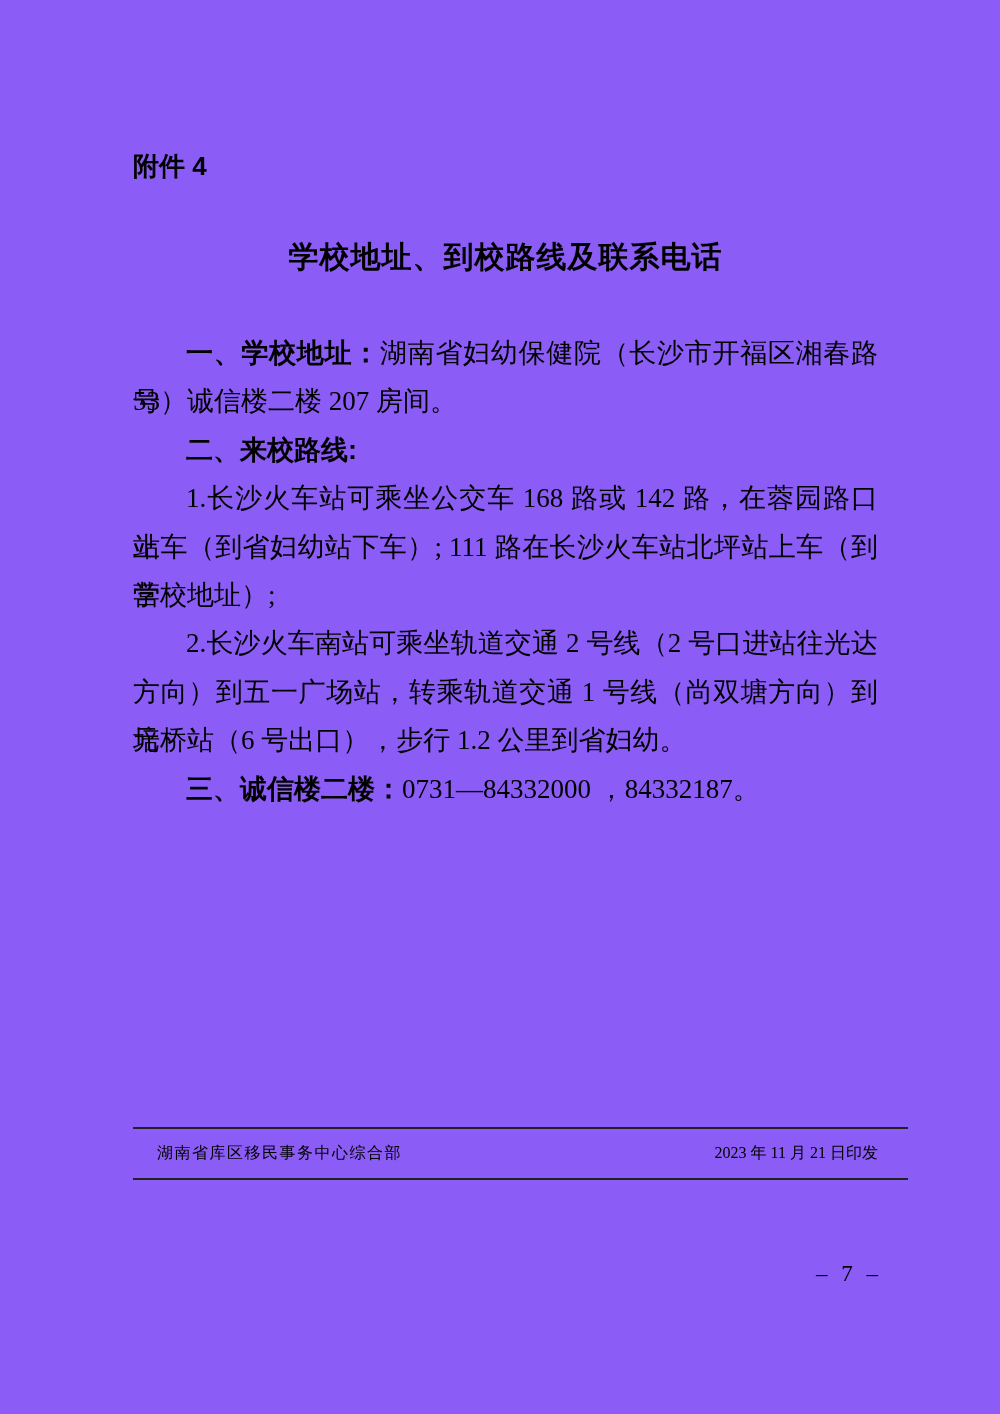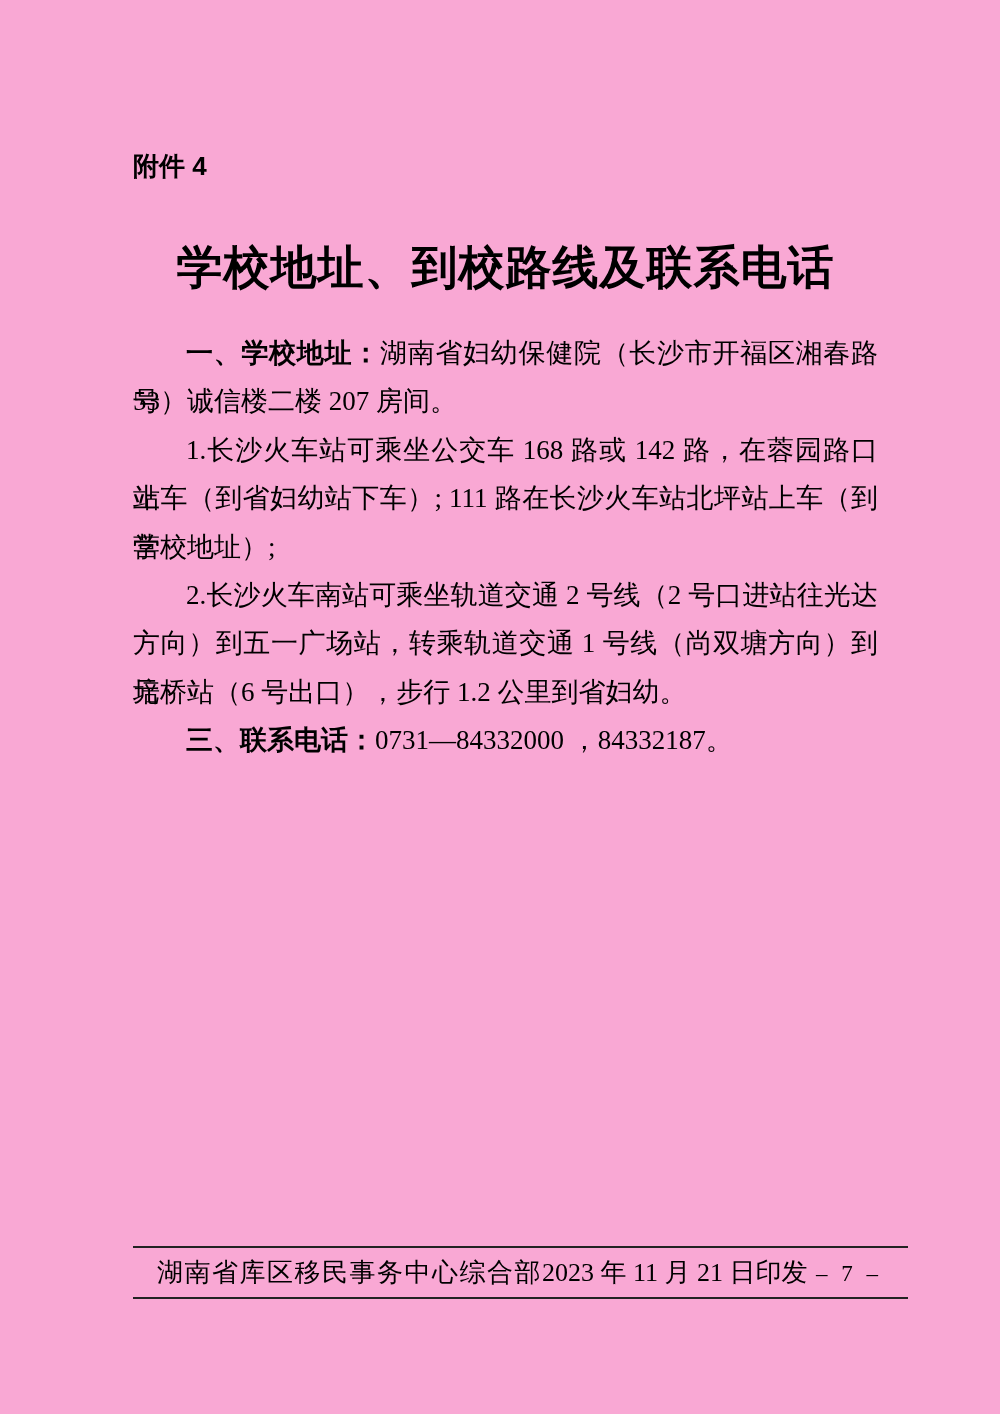--- a/index.html
+++ b/index.html
@@ -1,41 +1,41 @@
 <!DOCTYPE html>
 <html><head>
 <meta charset="utf-8">
 <style>
   html, body { margin: 0; padding: 0; background: #e8e8e8; }
   .page {
     position: relative;
     width: 1000px;
     height: 1414px;
     margin: 0 auto;
-    background: #f9a8d4;
+    background: #8b5cf6;
     color: #000000;
     font-family: "Liberation Serif", "DejaVu Serif", serif;
     overflow: hidden;
   }
   .attachment-label {
     position: absolute;
     left: 133px;
     top: 149px;
     font-size: 26px;
     font-weight: 600;
     font-family: "Liberation Sans", "DejaVu Sans", sans-serif;
     white-space: pre;
   }
   .doc-title {
     position: absolute;
     left: 133px;
     top: 237px;
     width: 745px;
     text-align: center;
-    font-size: 46px;
+    font-size: 30px;
     font-weight: 700;
     letter-spacing: 1px;
     white-space: pre;
   }
   .doc-body {
     position: absolute;
     left: 133px;
     top: 329px;
     width: 745px;
     font-size: 27px;
@@ -52,30 +52,30 @@
     text-align-last: justify;
   }
   .line.indent { text-indent: 53px; }
   .run-bold {
     font-weight: 700;
     font-family: Liberation Sans, sans-serif;
   }
   .footer-band {
     position: absolute;
     left: 133px;
-    top: 1246px;
+    top: 1127px;
     width: 775px;
     height: 53px;
     border-top: 2px solid #222222;
     border-bottom: 2px solid #222222;
     box-sizing: border-box;
     display: flex;
-    justify-content: flex-start;
+    justify-content: space-between;
     align-items: center;
-    font-size: 26px;
+    font-size: 16px;
   }
   .footer-issuer {
     padding-left: 24px;
     letter-spacing: 1.5px;
     white-space: pre;
   }
   .footer-date {
     padding-right: 30px;
     white-space: pre;
   }
@@ -93,27 +93,28 @@
 
 <div class="page">
 
   <div class="attachment-label">附件 4</div>
 
   <div class="doc-title">学校地址、到校路线及联系电话</div>
 
   <div class="doc-body">
       <div class="line indent full"><span class="run-bold">一、学校地址：</span><span class="run-normal">湖南省妇幼保健院（长沙市开福区湘春路 53</span></div>
       <div class="line"><span class="run-normal">号）诚信楼二楼 207 房间。</span></div>
+      <div class="line indent"><span class="run-bold">二、来校路线:</span></div>
       <div class="line indent full"><span class="run-normal">1.长沙火车站可乘坐公交车 168 路或 142 路，在蓉园路口站</span></div>
       <div class="line full"><span class="run-normal">上车（到省妇幼站下车）; 111 路在长沙火车站北坪站上车（到营</span></div>
       <div class="line"><span class="run-normal">学校地址）;</span></div>
       <div class="line indent full"><span class="run-normal">2.长沙火车南站可乘坐轨道交通 2 号线（2 号口进站往光达</span></div>
       <div class="line full"><span class="run-normal">方向）到五一广场站，转乘轨道交通 1 号线（尚双塘方向）到培</span></div>
       <div class="line"><span class="run-normal">元桥站（6 号出口），步行 1.2 公里到省妇幼。</span></div>
-      <div class="line indent"><span class="run-bold">三、联系电话：</span><span class="run-normal">0731—84332000 ，84332187。</span></div>
+      <div class="line indent"><span class="run-bold">三、诚信楼二楼：</span><span class="run-normal">0731—84332000 ，84332187。</span></div>
     </div>
 
   <div class="footer-band">
     <span class="footer-issuer">湖南省库区移民事务中心综合部</span>
     <span class="footer-date">2023 年 11 月 21 日印发</span>
   </div>
 
   <div class="page-number">– 7 –</div>
 
 </div>

